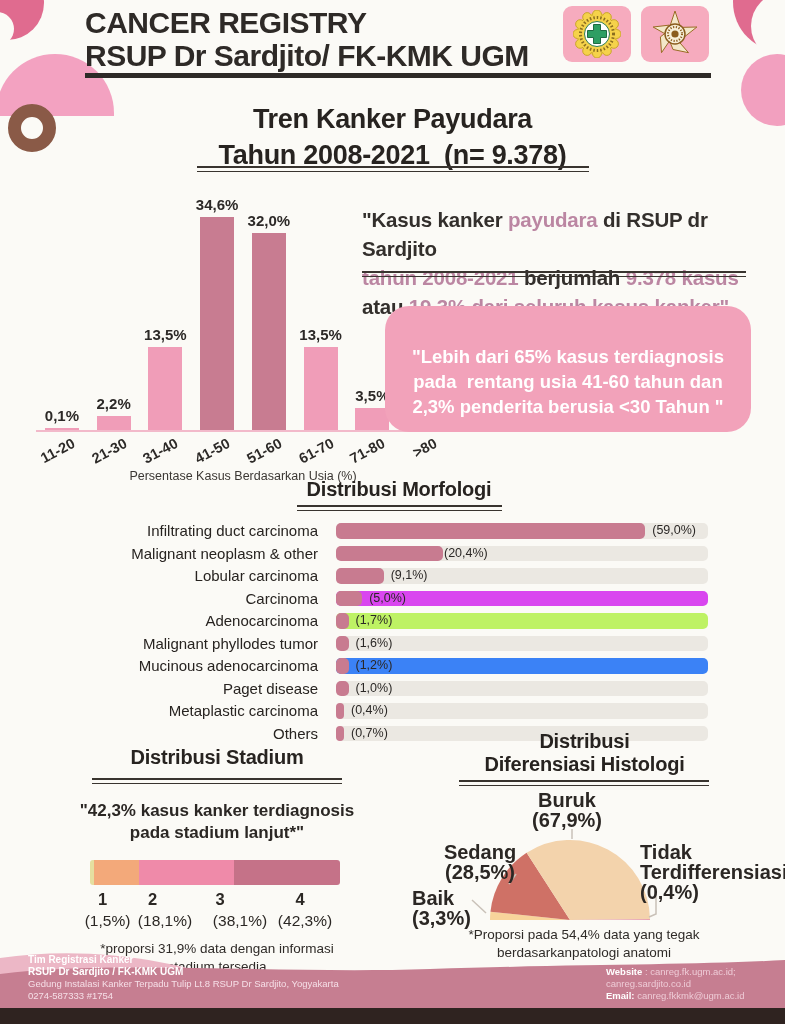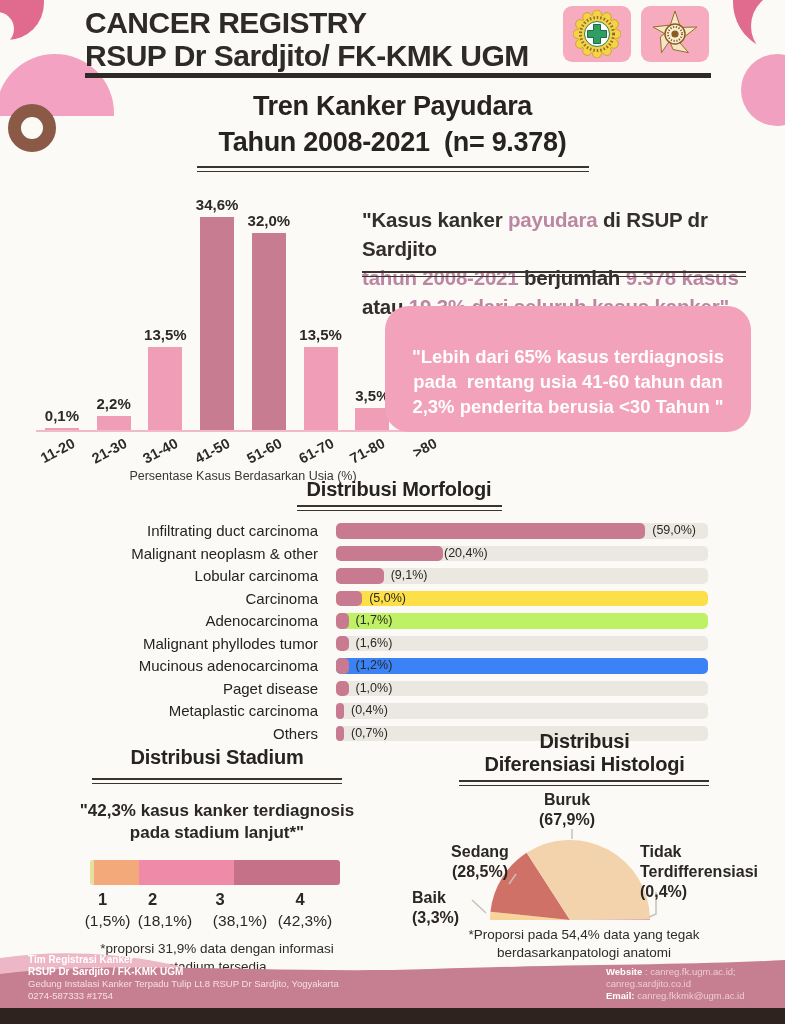--- a/index.html
+++ b/index.html
@@ -18,21 +18,21 @@
   .deco-tr-ring{right:-48px;top:-48px;width:100px;height:100px;border-radius:50%;background:#e06b8f;}
   .deco-tr-hole{right:-34px;top:-8px;width:68px;height:68px;border-radius:50%;background:#fbfaf6;}
   .deco-tr-circle{right:-28px;top:54px;width:72px;height:72px;border-radius:50%;background:#f2a0bf;}
   
   .hdr{position:absolute;left:85px;top:6px;width:620px;}
   .hdr h1{margin:0;font-size:30px;line-height:33px;font-weight:700;letter-spacing:-.5px;color:#2e2a27;}
   .hdr-rule{position:absolute;left:85px;top:73px;width:626px;height:5px;background:#2e2a27;}
   .logo-box{position:absolute;top:6px;width:68px;height:56px;background:#f6abbe;border-radius:9px;display:flex;align-items:center;justify-content:center;}
   .logo-box.l1{left:563px;} .logo-box.l2{left:641px;}
   
-  .main-title{position:absolute;left:0;top:88px;width:785px;text-align:center;}
+  .main-title{position:absolute;left:0;top:101px;width:785px;text-align:center;}
   .main-title div{font-size:27px;line-height:36px;font-weight:600;letter-spacing:-.3px;color:#272320;}
   .dbl-rule{border-top:2px solid #39342f;border-bottom:1px solid #39342f;height:3px;}
   .title-rule{position:absolute;left:197px;top:166px;width:392px;}
   
   .age-chart{position:absolute;left:36px;top:183px;width:414px;height:300px;}
   .age-axis{position:absolute;left:0;top:247px;width:440px;height:2px;background:#f2b9ca;}
   .age-bar{position:absolute;}
   .age-val{position:absolute;width:72px;text-align:center;font-size:15px;font-weight:600;color:#2c2927;}
   .age-cat{position:absolute;width:62px;text-align:right;font-size:14.5px;font-weight:600;color:#2c2927;
            transform:rotate(-28deg);transform-origin:100% 0;}
@@ -67,21 +67,21 @@
   .st-num{position:absolute;top:144px;transform:translateX(-50%);font-size:16.5px;font-weight:600;color:#2b2724;}
   .st-pct{position:absolute;top:166px;transform:translateX(-50%);font-size:15.5px;font-weight:500;color:#2b2724;white-space:nowrap;}
   .stadium-note{position:absolute;left:0;top:194px;width:334px;text-align:center;font-size:13.5px;line-height:18px;
                 color:#2f2b28;white-space:pre-line;}
   
   .histo{position:absolute;left:412px;top:730px;width:345px;}
   .histo .t1{position:absolute;top:0;width:100%;}
   .histo .t2{position:absolute;top:23px;width:100%;}
   .histo .dbl-rule{position:absolute;left:47px;top:50px;width:250px;}
   .pie-svg{position:absolute;left:0;top:96px;width:345px;height:100px;}
-  .p-label{position:absolute;font-size:16px;font-weight:700;line-height:20px;color:#2b2724;}
+  .p-label{position:absolute;font-size:20px;font-weight:700;line-height:20px;color:#2b2724;}
   .p-buruk{top:60px;left:95px;width:120px;text-align:center;}
   .p-sedang{top:112px;left:18px;width:100px;text-align:center;}
   .p-baik{top:158px;left:0;width:75px;text-align:left;}
   .p-tidak{top:112px;left:228px;width:117px;text-align:left;}
   .histo-note{position:absolute;left:22px;top:196px;width:300px;text-align:center;font-size:13.5px;line-height:18px;
               color:#2f2b28;white-space:pre-line;}
   
   .footer-svg{position:absolute;left:0;bottom:0;width:785px;height:74px;}
   .footer-dark{position:absolute;left:0;bottom:0;width:785px;height:16px;background:#2f2320;}
   .footer-left{position:absolute;left:28px;bottom:22px;z-index:3;}
@@ -215,21 +215,21 @@
         </div>
         <div class="m-row">
           <div class="m-label">Lobular carcinoma</div>
           <div class="m-track" style="background: rgb(235, 232, 226);">
             <div class="m-fill" style="background: rgb(200, 123, 144); width: 47.6966px;"></div>
             <div class="m-val" style="left: 54.6966px;">(9,1%)</div>
           </div>
         </div>
         <div class="m-row">
           <div class="m-label">Carcinoma</div>
-          <div class="m-track" style="background: #fde047;">
+          <div class="m-track" style="background: #d946ef;">
             <div class="m-fill" style="background: rgb(200, 123, 144); width: 26.2069px;"></div>
             <div class="m-val" style="left: 33.2069px;">(5,0%)</div>
           </div>
         </div>
         <div class="m-row">
           <div class="m-label">Adenocarcinoma</div>
           <div class="m-track" style="background: #bef264;">
             <div class="m-fill" style="background: rgb(200, 123, 144); width: 12.5px;"></div>
             <div class="m-val" style="left: 19.5px;">(1,7%)</div>
           </div>

